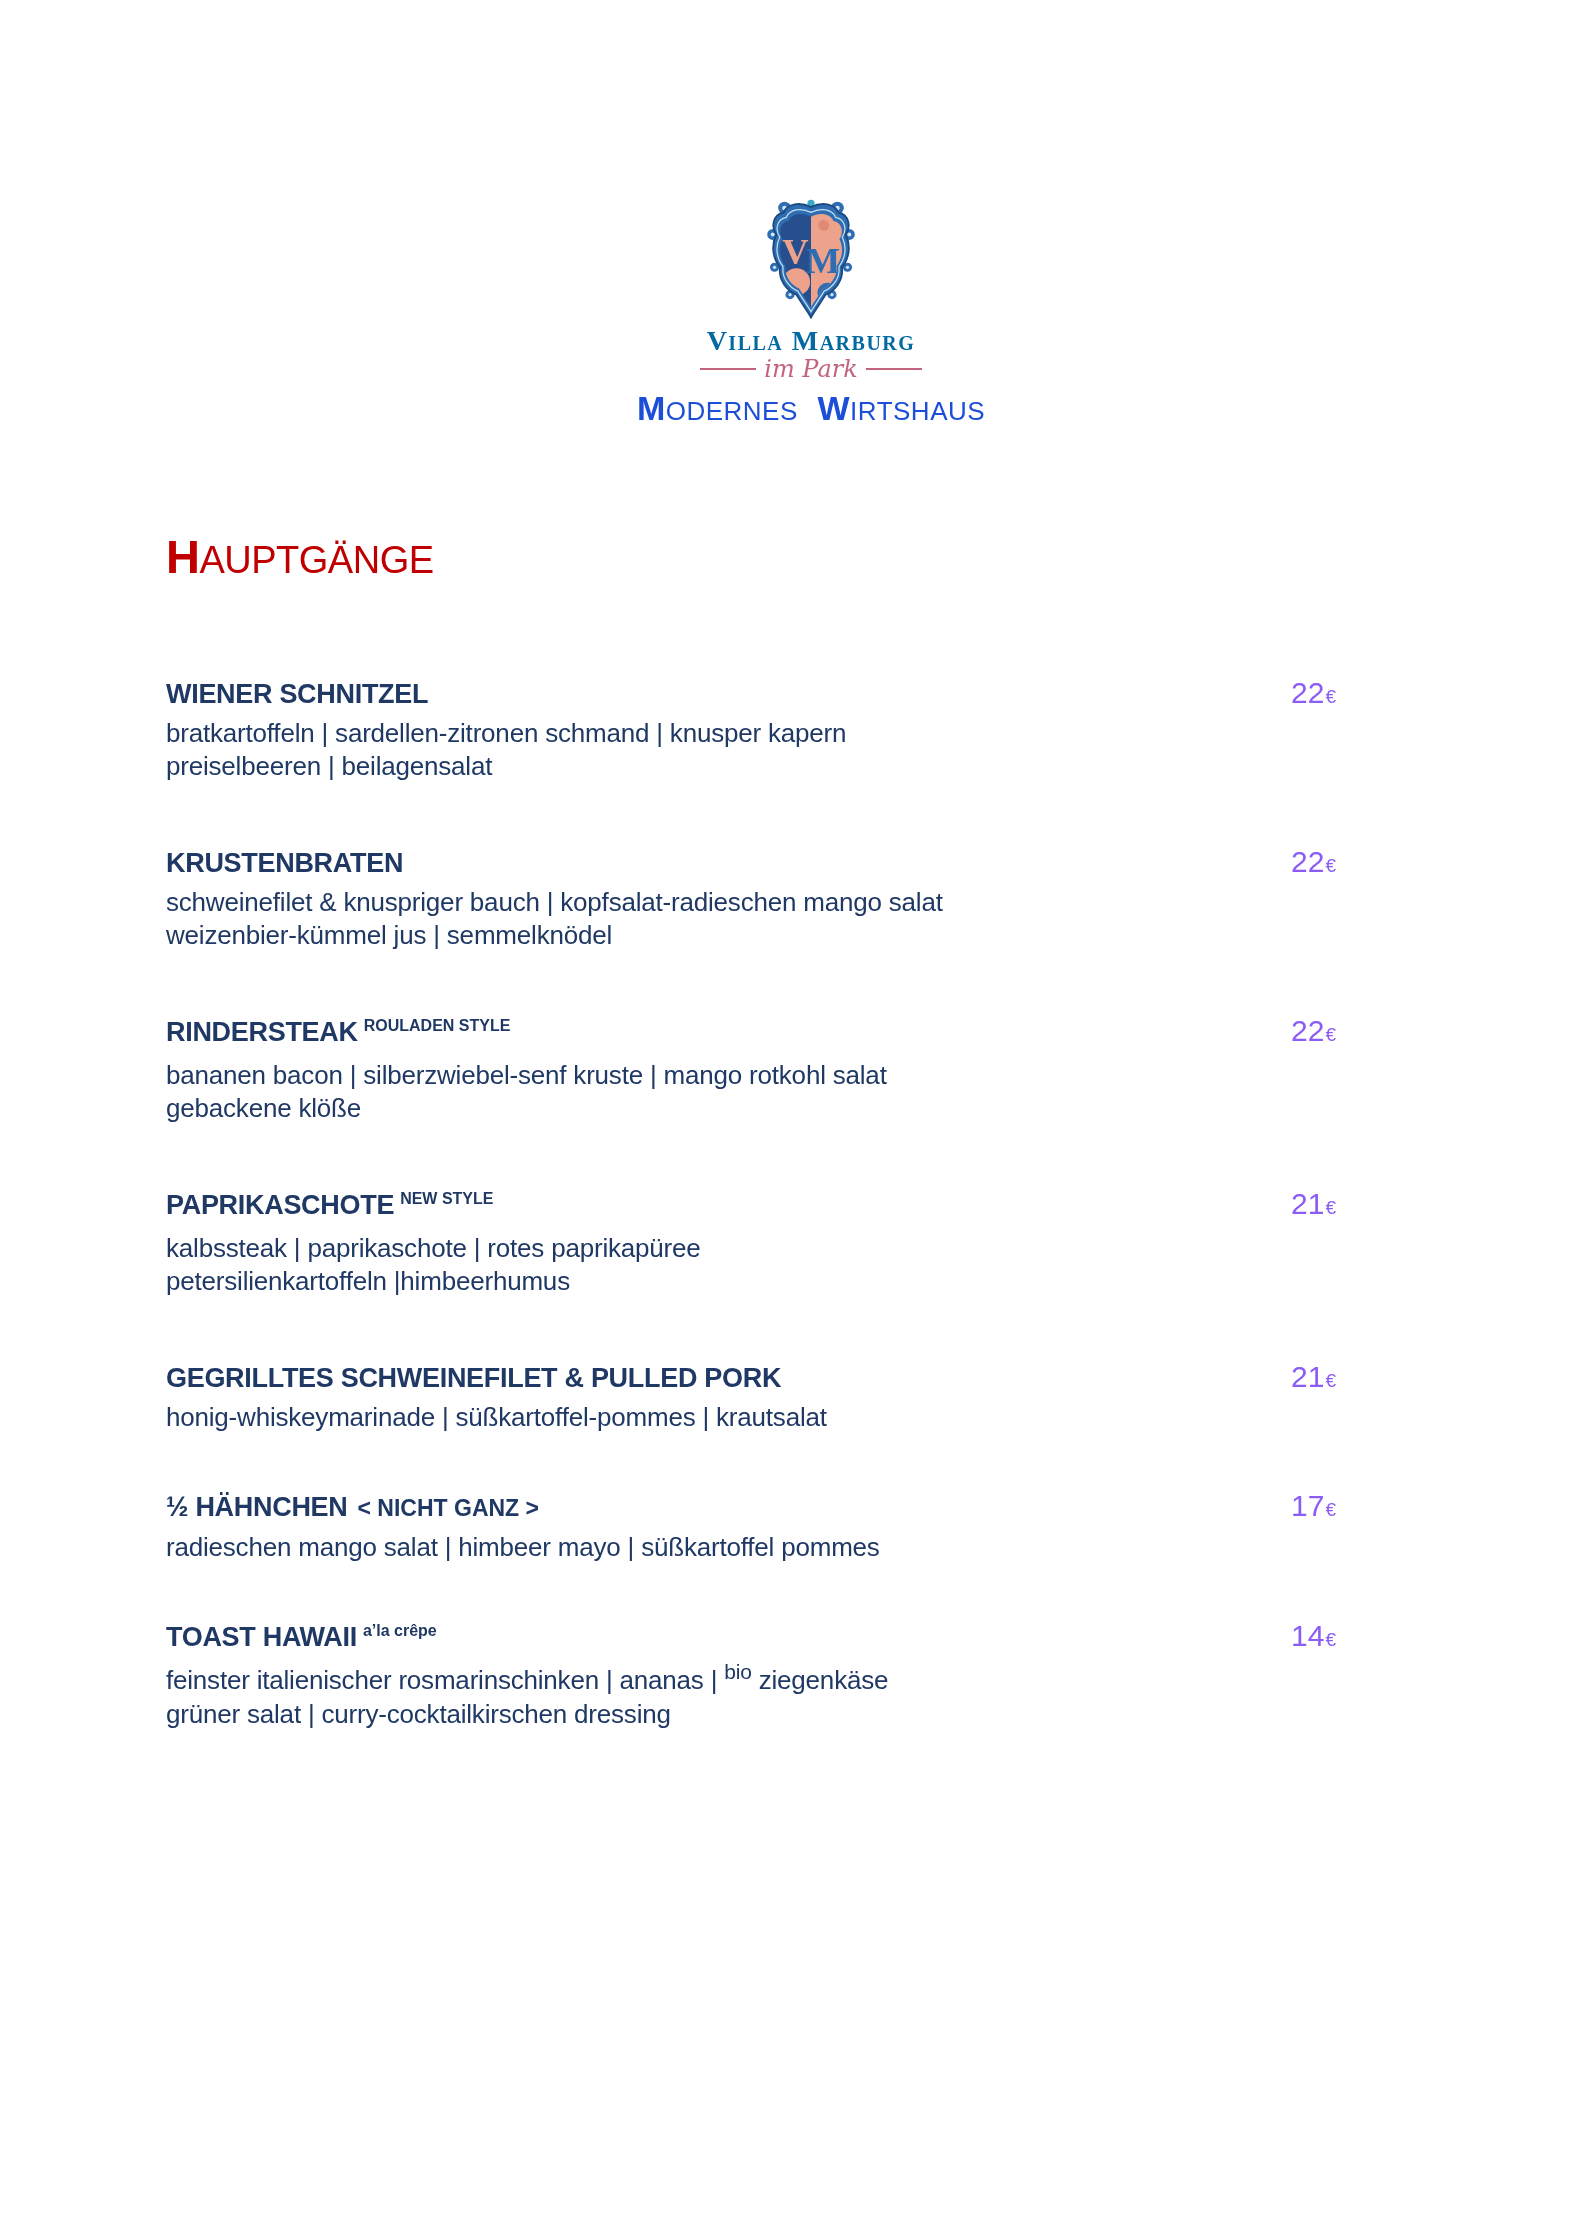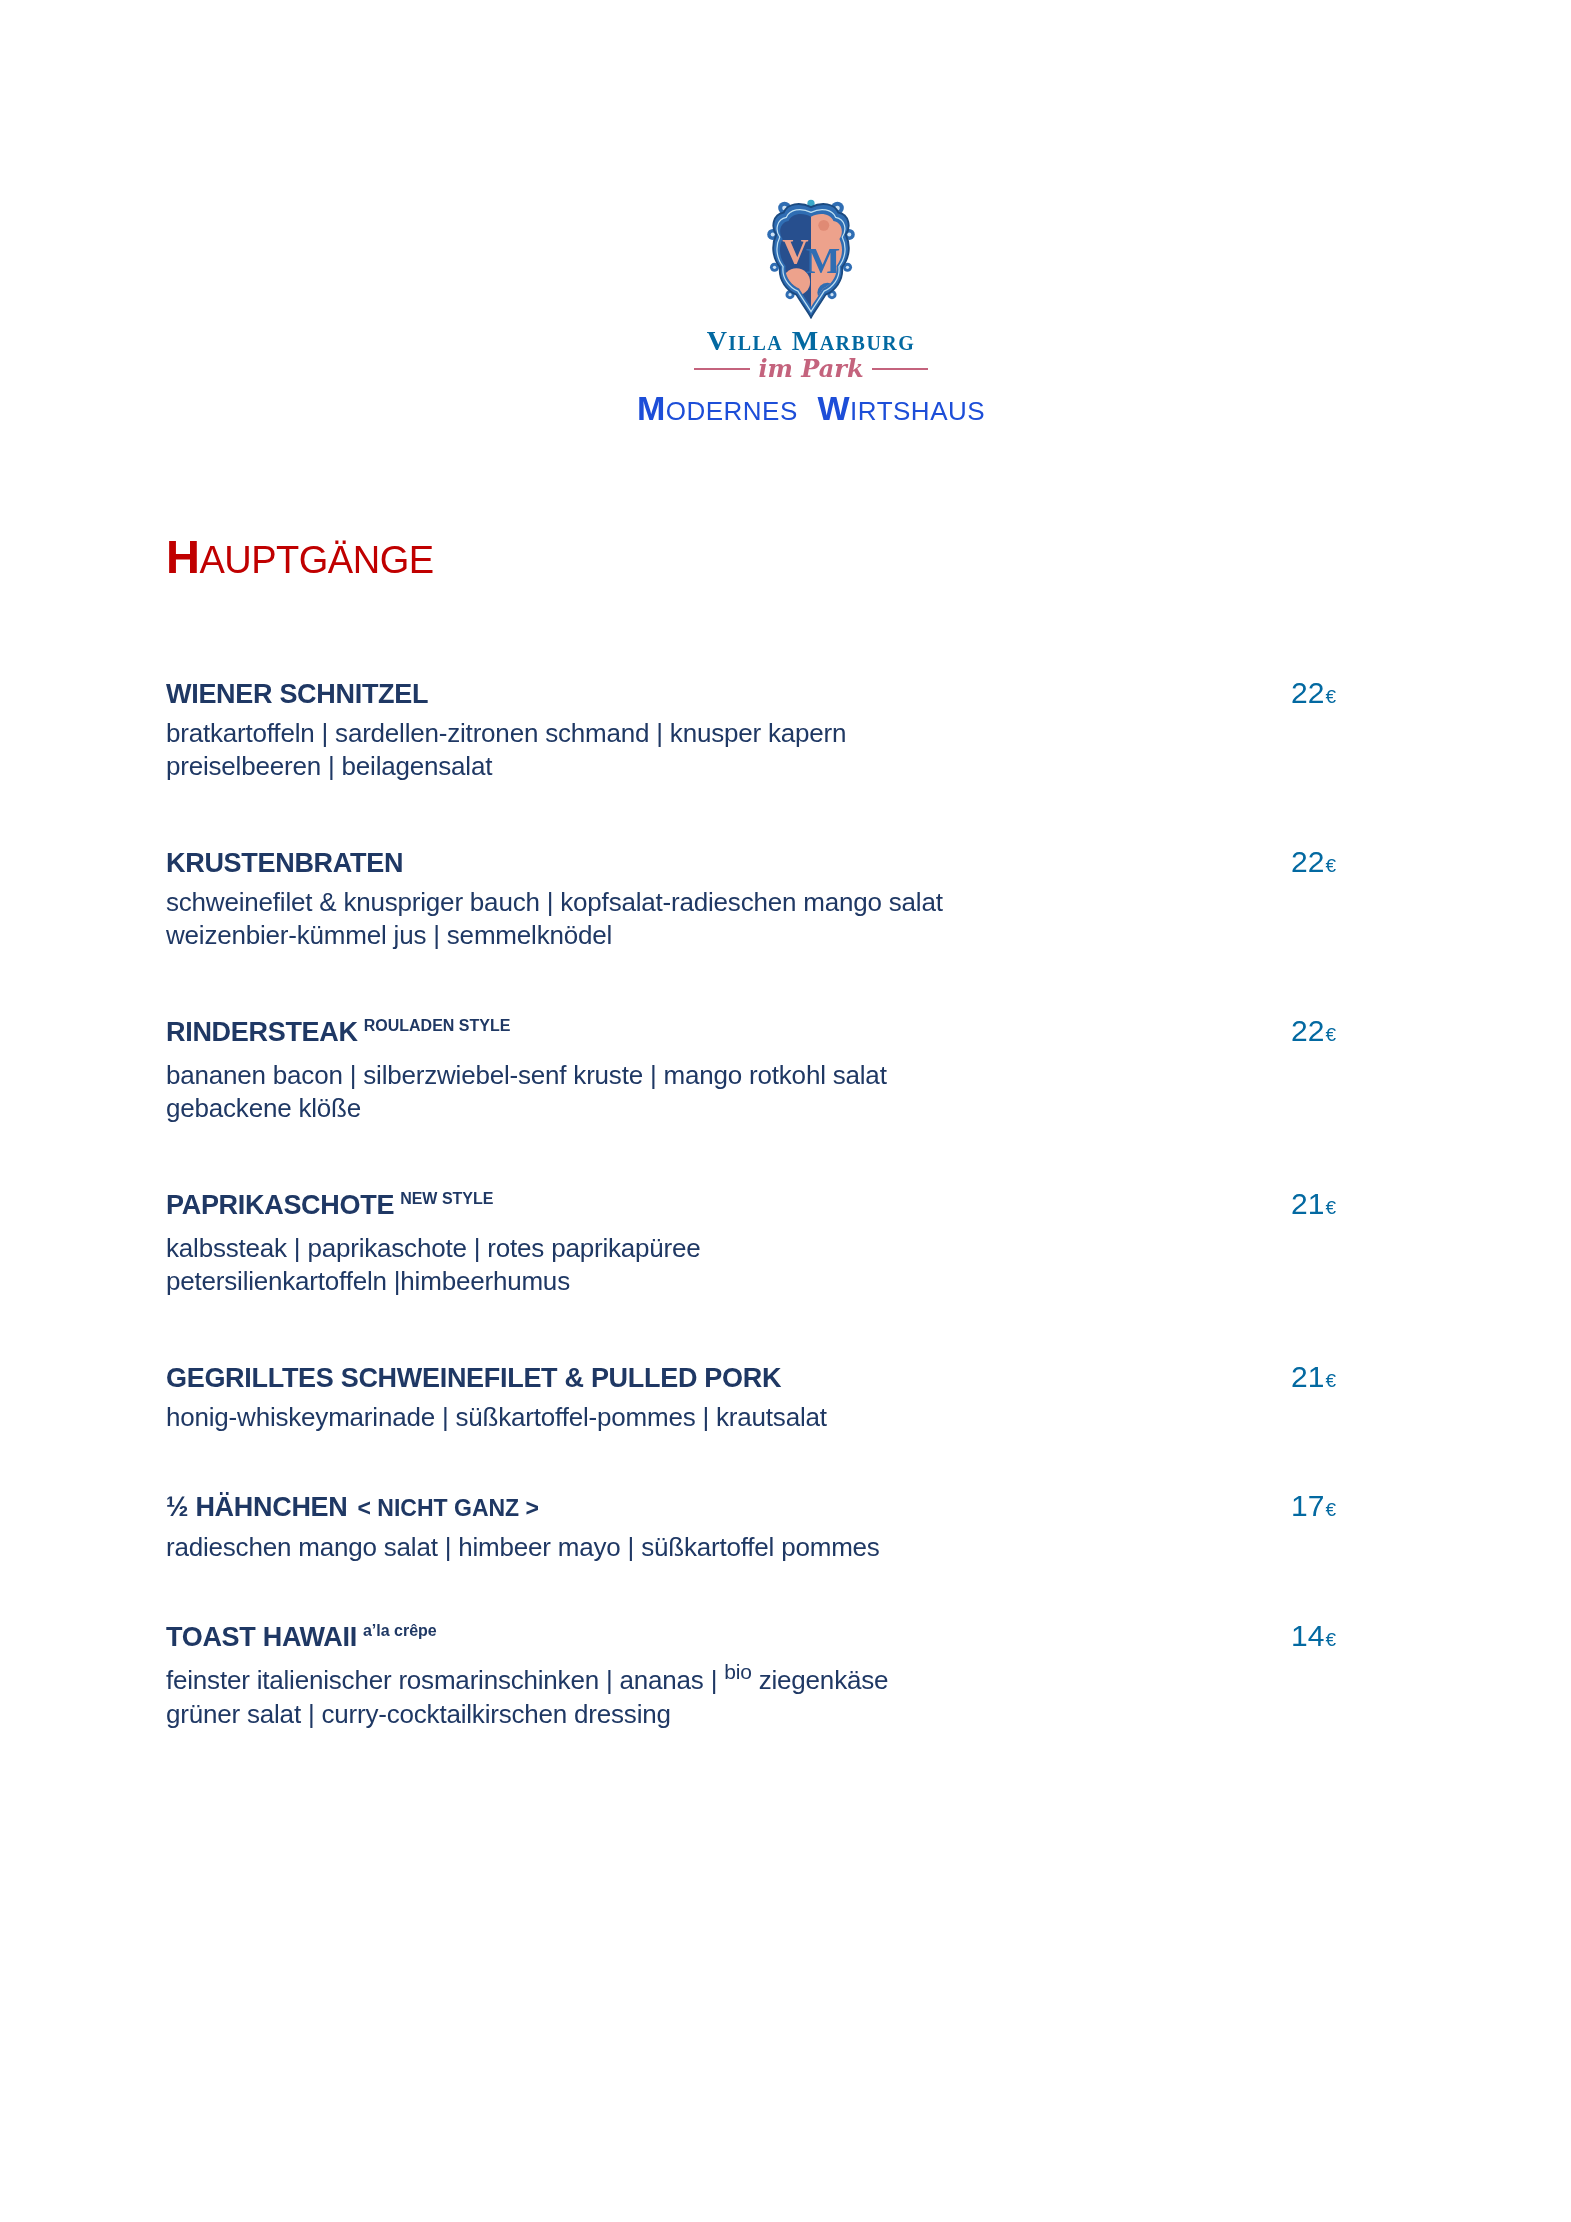--- a/index.html
+++ b/index.html
@@ -38,21 +38,21 @@
     justify-content: center;
     gap: 8px;
     color: #c4637d;
     line-height: 26px;
     margin-top: 0;
   }
   .subbrand .rule { display: inline-block; width: 56px; height: 0; border-top: 2px solid #c4637d; }
   .subbrand .script {
     font-family: "DejaVu Serif", serif;
     font-style: italic;
-    font-weight: 700;
+    font-weight: 400;
     font-size: 24px;
   }
   .tagline {
     margin-top: 6px;
     color: #1d4ed8;
     font-size: 26px;
     font-weight: 400;
     letter-spacing: 0.5px;
     line-height: 40px;
     white-space: nowrap;
@@ -109,21 +109,21 @@
   .name .sup:empty { display: none; }
   .name .annot {
     font-size: 23px;
     margin-left: 10px;
     letter-spacing: 0;
   }
   .name .annot:empty { display: none; }
   .price {
     font-size: 30px;
     font-weight: 400;
-    color: #0369a1;
+    color: #8b5cf6;
     white-space: nowrap;
   }
   .price .eur { font-size: 19px; margin-left: 1px; }
   .desc {
     margin: 6px 0 0 0;
     font-size: 26px;
     font-weight: 400;
     line-height: 33px;
     letter-spacing: -0.2px;
     color: #1f3864;

